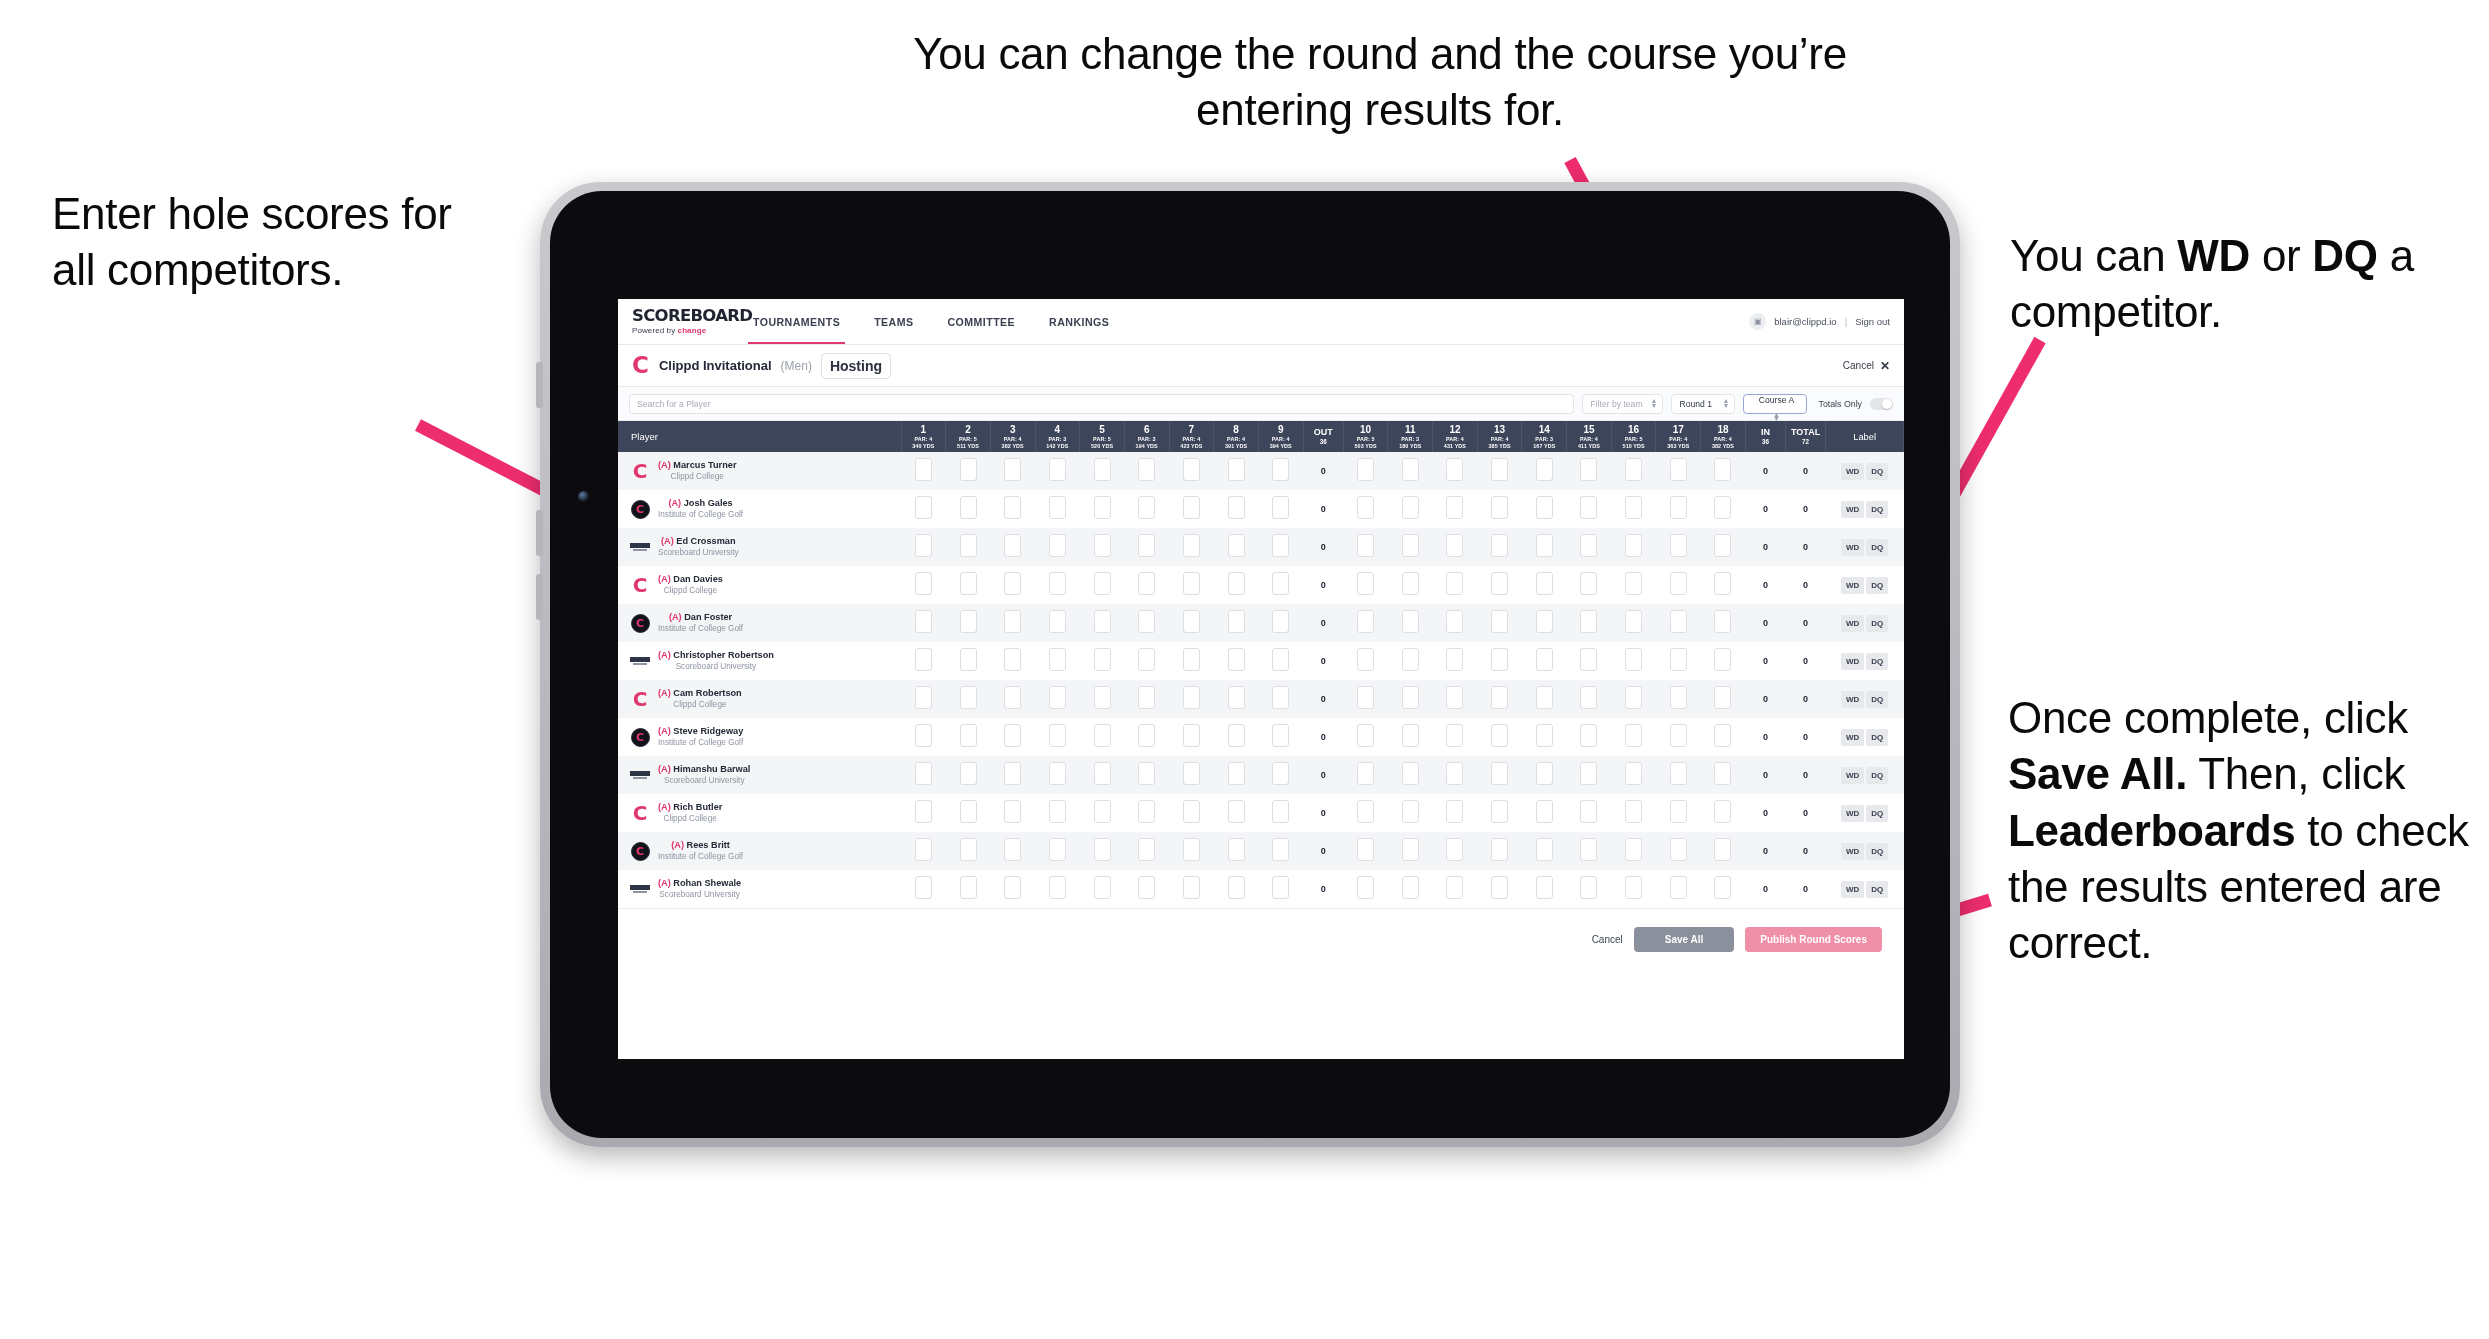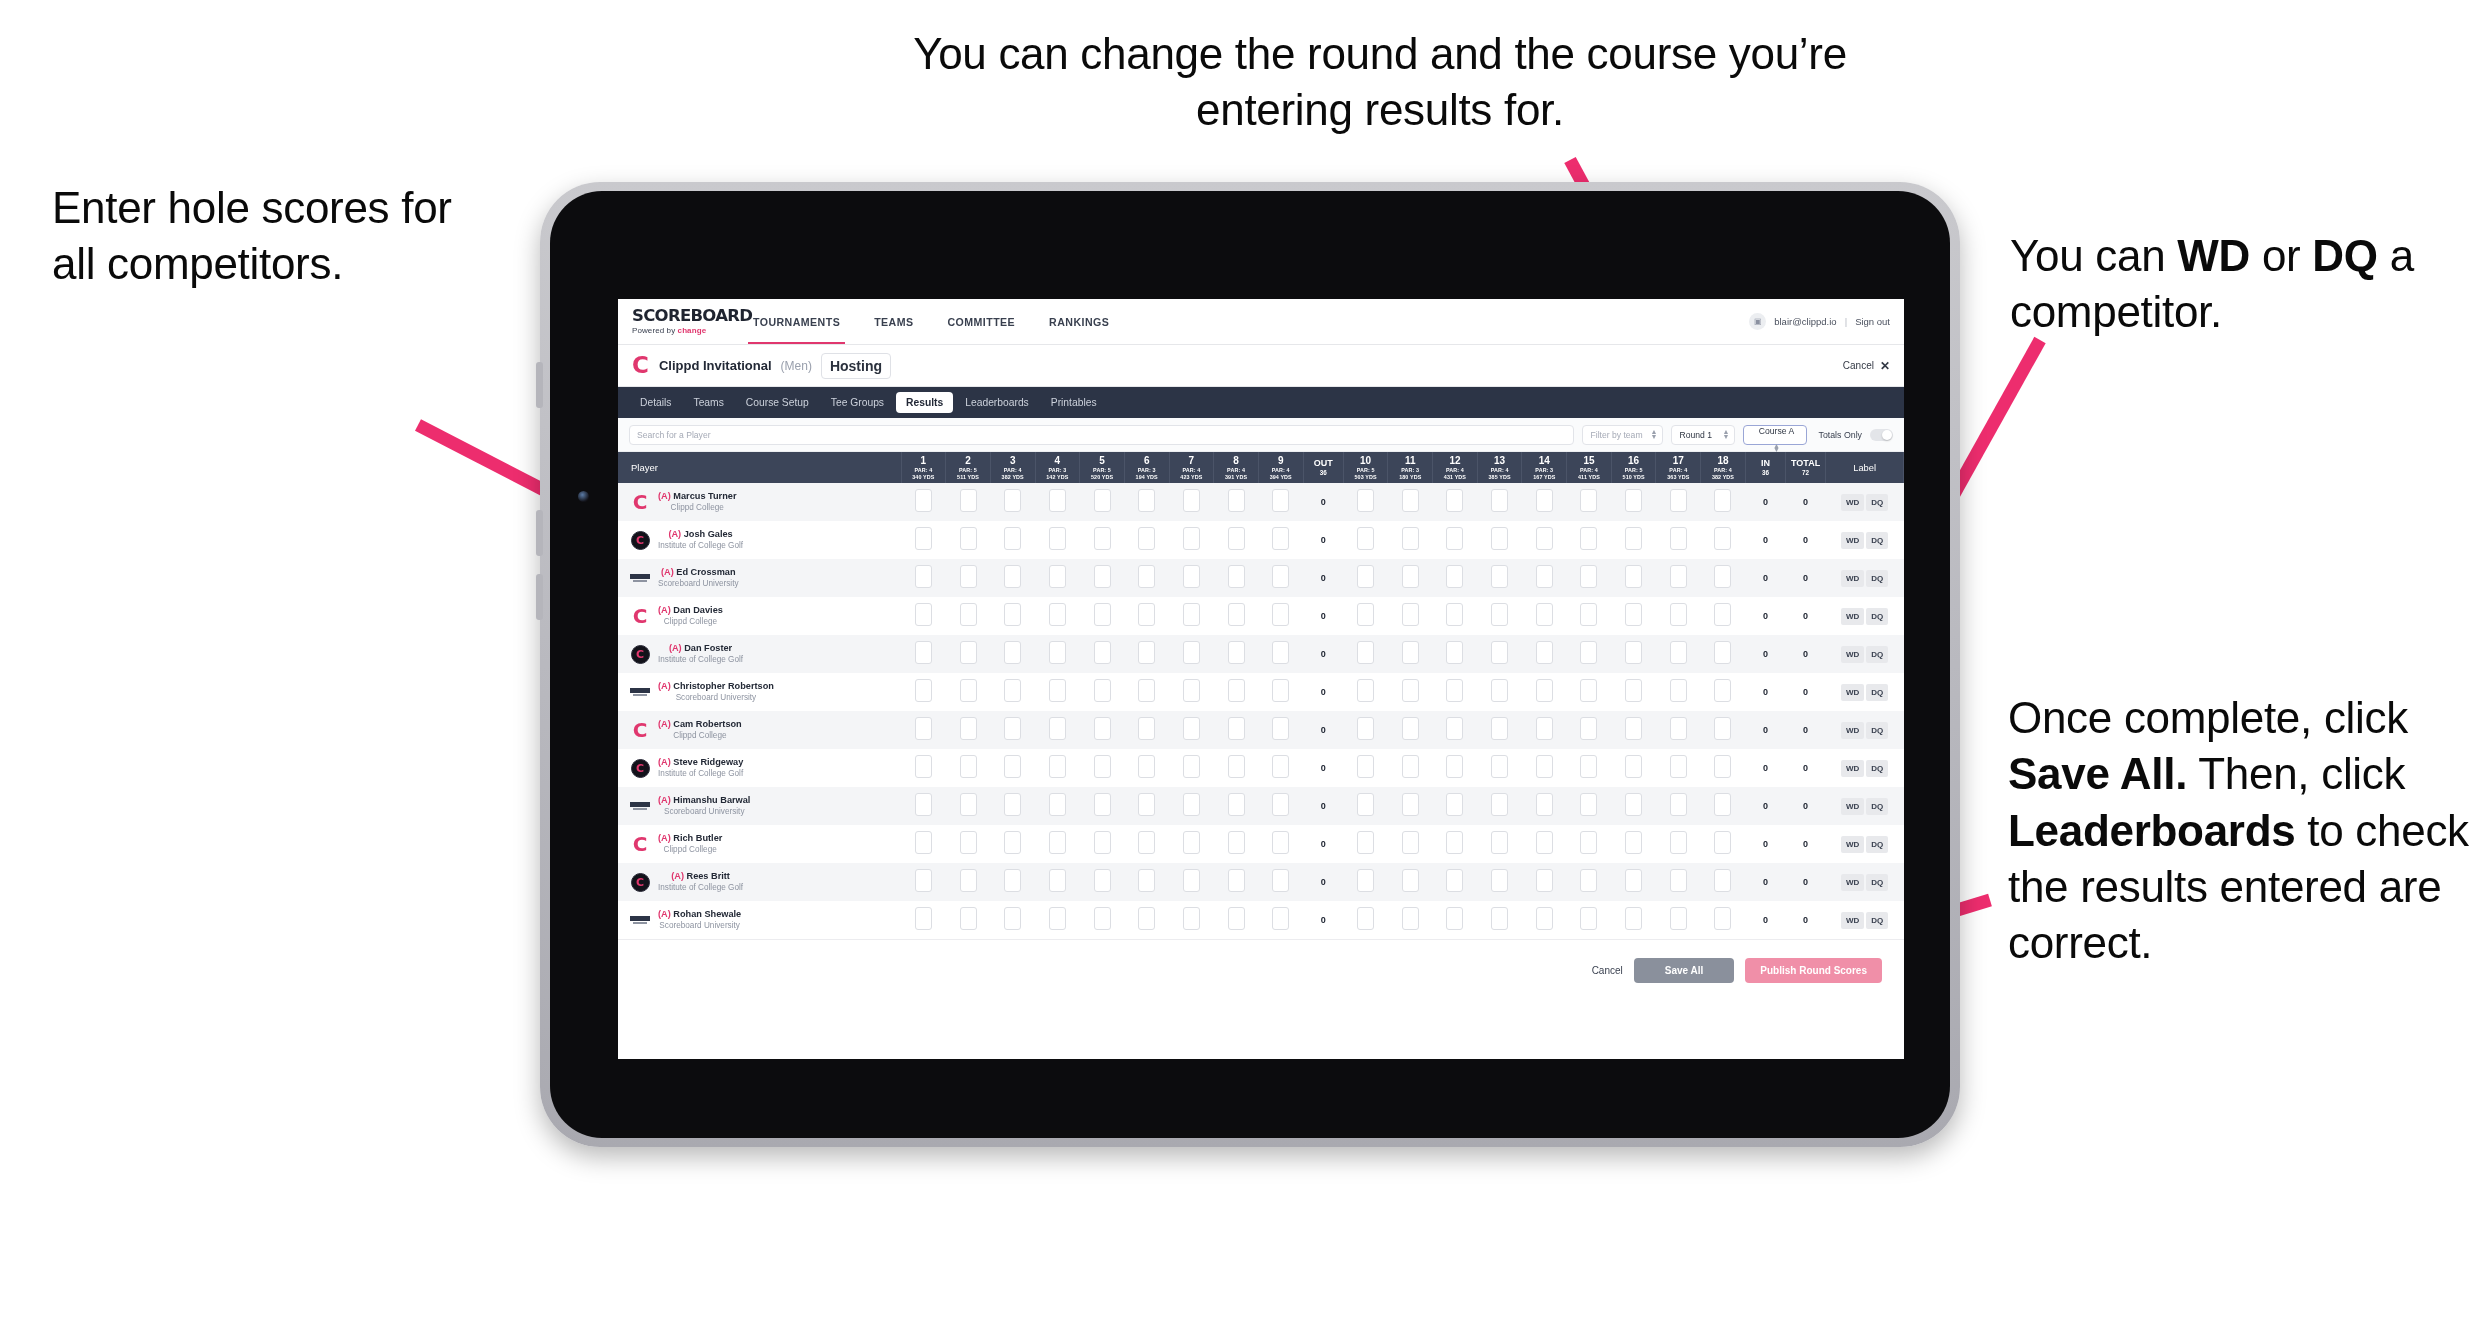--- a/index.html
+++ b/index.html
@@ -14,21 +14,21 @@
   
   .anno {
     position: absolute;
     color: #0a0a0a;
     font-size: 44px;
     line-height: 1.28;
     font-weight: 400;
     letter-spacing: -0.3px;
   }
   .anno b { font-weight: 700; }
-  #anno-left   { left: 52px;  top: 180px;  width: 400px; }
+  #anno-left   { left: 52px;  top: 186px;  width: 400px; }
   #anno-top    { left: 905px; top: 26px;   width: 950px; text-align:center; }
   #anno-right1 { left: 2010px; top: 228px; width: 470px; }
   #anno-right2 { left: 2008px; top: 690px; width: 480px; }
 
   
   .arrow { position:absolute; overflow:visible; }
 
   
   .tablet {
     position:absolute; left:540px; top:182px;
@@ -287,29 +287,20 @@
           <div class="c-logo">C</div>
           <div class="tour-name">Clippd Invitational</div>
           <div class="tour-gender">(Men)</div>
           <div class="hosting-chip">Hosting</div>
           <div class="cancel-x">
             <span>Cancel</span>
             <span class="xg">✕</span>
           </div>
         </div>
 
-        <div class="tab-bar">
-          <div class="tab">Details</div>
-          <div class="tab">Teams</div>
-          <div class="tab">Course Setup</div>
-          <div class="tab">Tee Groups</div>
-          <div class="tab active">Results</div>
-          <div class="tab">Leaderboards</div>
-          <div class="tab">Printables</div>
-        </div>
 
         <div class="filter-row">
           <div class="search-box">
             <span>Search for a Player</span>
           </div>
           <div class="sel placeholder">
             <span>Filter by team</span>
             <span class="caret">▲<br>▼</span>
           </div>
           <div class="sel">

